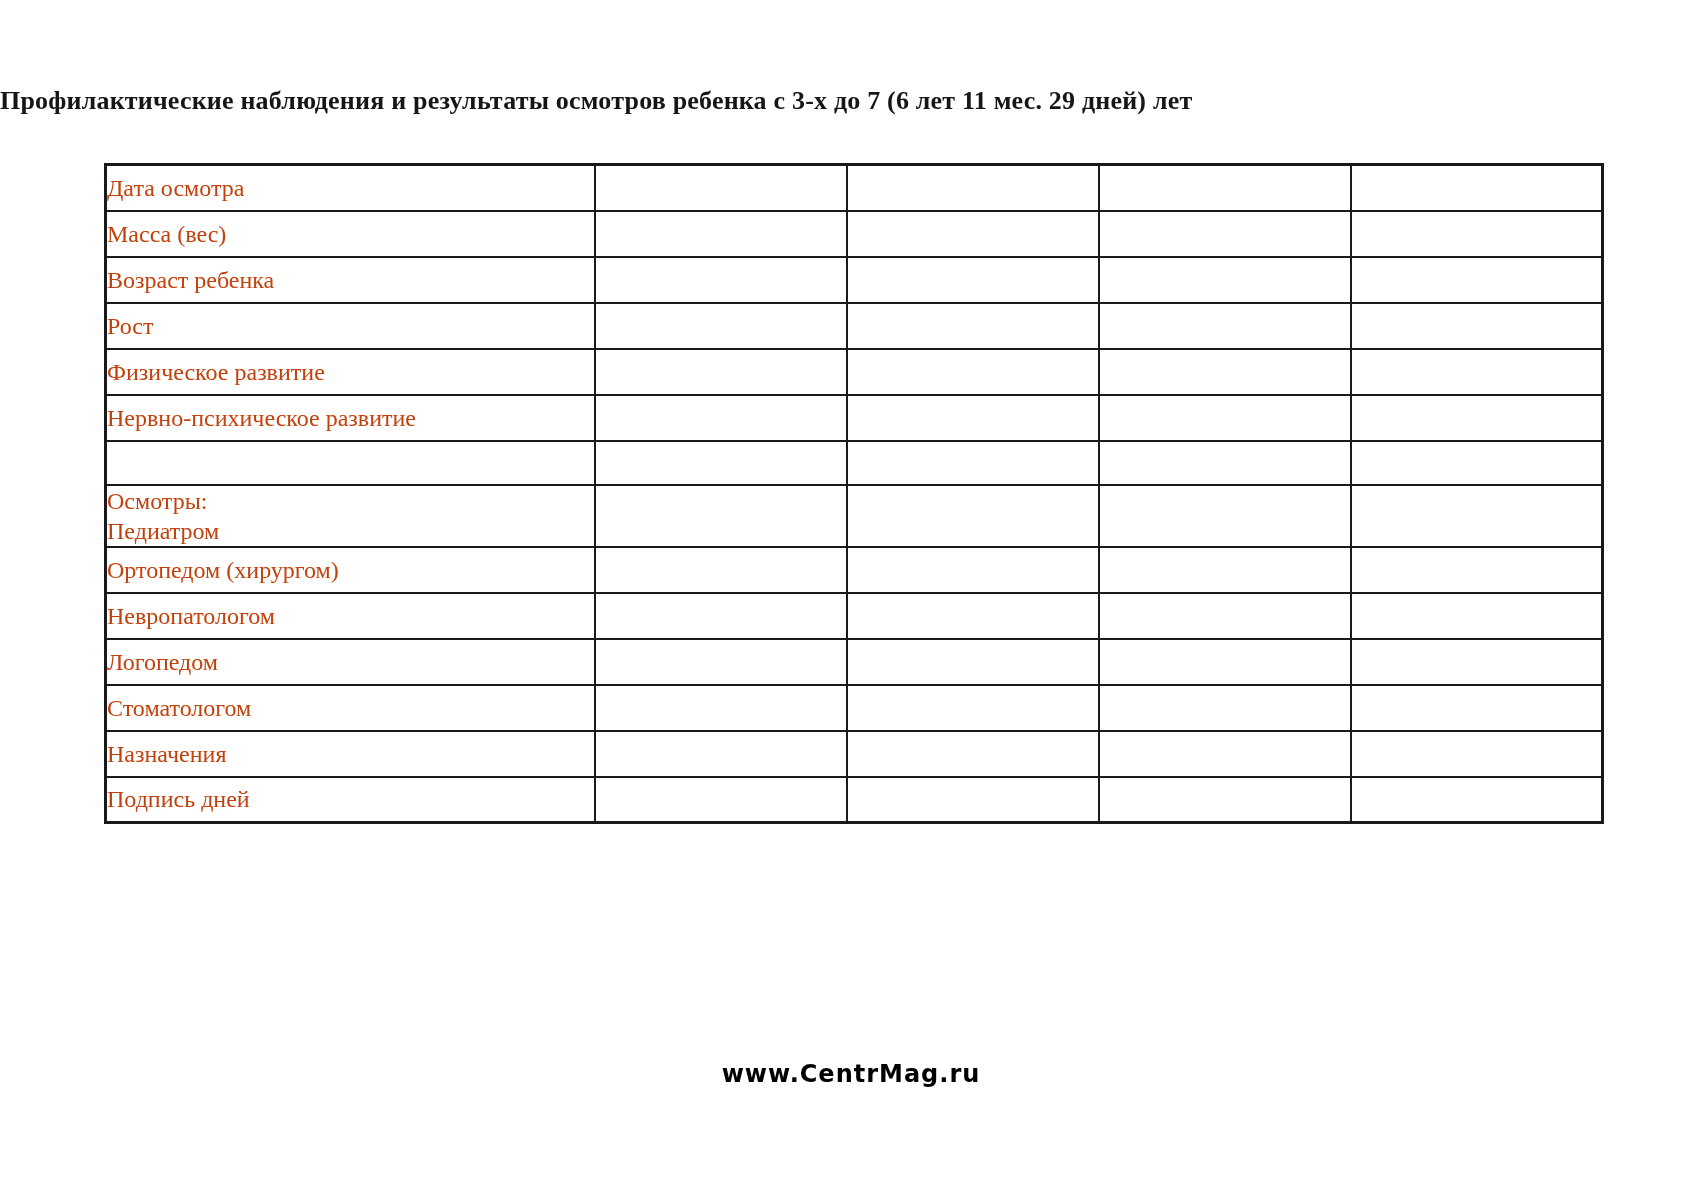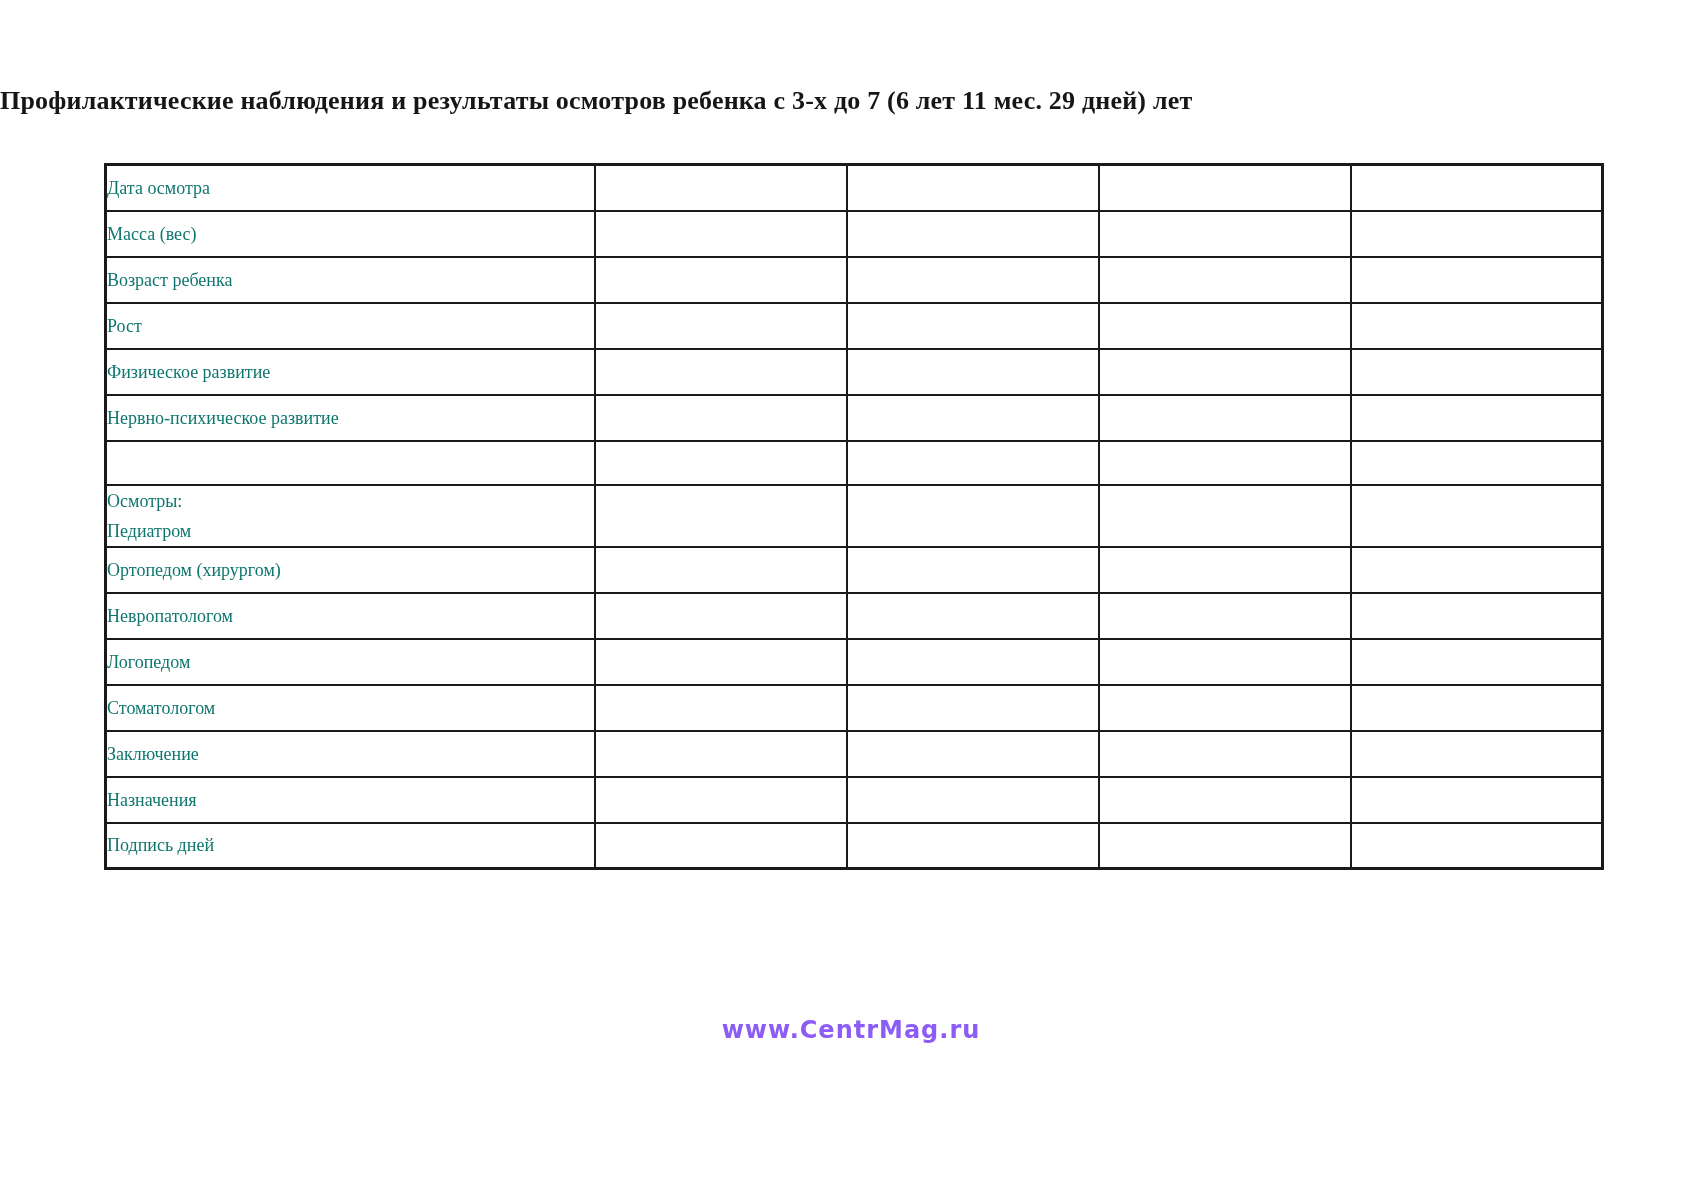--- a/index.html
+++ b/index.html
@@ -43,23 +43,23 @@
   table.form-table tr {
     height: 46px;
   }
   table.form-table tr.empty-row {
     height: 44px;
   }
   table.form-table tr.tall-row {
     height: 62px;
   }
   td.label-cell {
-    font-size: 18px;
+    font-size: 24px;
     line-height: 30px;
-    color: #0f766e;
+    color: #c2410c;
     padding-left: 8px;
     padding-right: 6px;
     vertical-align: middle;
     white-space: pre-line;
     overflow: hidden;
     margin-top: 40px;
   }
   .watermark {
     position: absolute;
     top: 1016px;
@@ -166,36 +166,29 @@
         <td class="data-cell"></td>
       </tr>
       <tr>
         <td class="label-cell">Стоматологом</td>
         <td class="data-cell"></td>
         <td class="data-cell"></td>
         <td class="data-cell"></td>
         <td class="data-cell"></td>
       </tr>
       <tr>
-        <td class="label-cell">Заключение</td>
-        <td class="data-cell"></td>
-        <td class="data-cell"></td>
-        <td class="data-cell"></td>
-        <td class="data-cell"></td>
-      </tr>
-      <tr>
         <td class="label-cell">Назначения</td>
         <td class="data-cell"></td>
         <td class="data-cell"></td>
         <td class="data-cell"></td>
         <td class="data-cell"></td>
       </tr>
       <tr>
         <td class="label-cell">Подпись дней</td>
         <td class="data-cell"></td>
         <td class="data-cell"></td>
         <td class="data-cell"></td>
         <td class="data-cell"></td>
       </tr>
     </tbody>
 </table>
 
-<div class="watermark" style="color: #8b5cf6;">www.CentrMag.ru</div>
+<div class="watermark" style="color: #000000; margin-top: 44px;">www.CentrMag.ru</div>
 
 </body></html>

